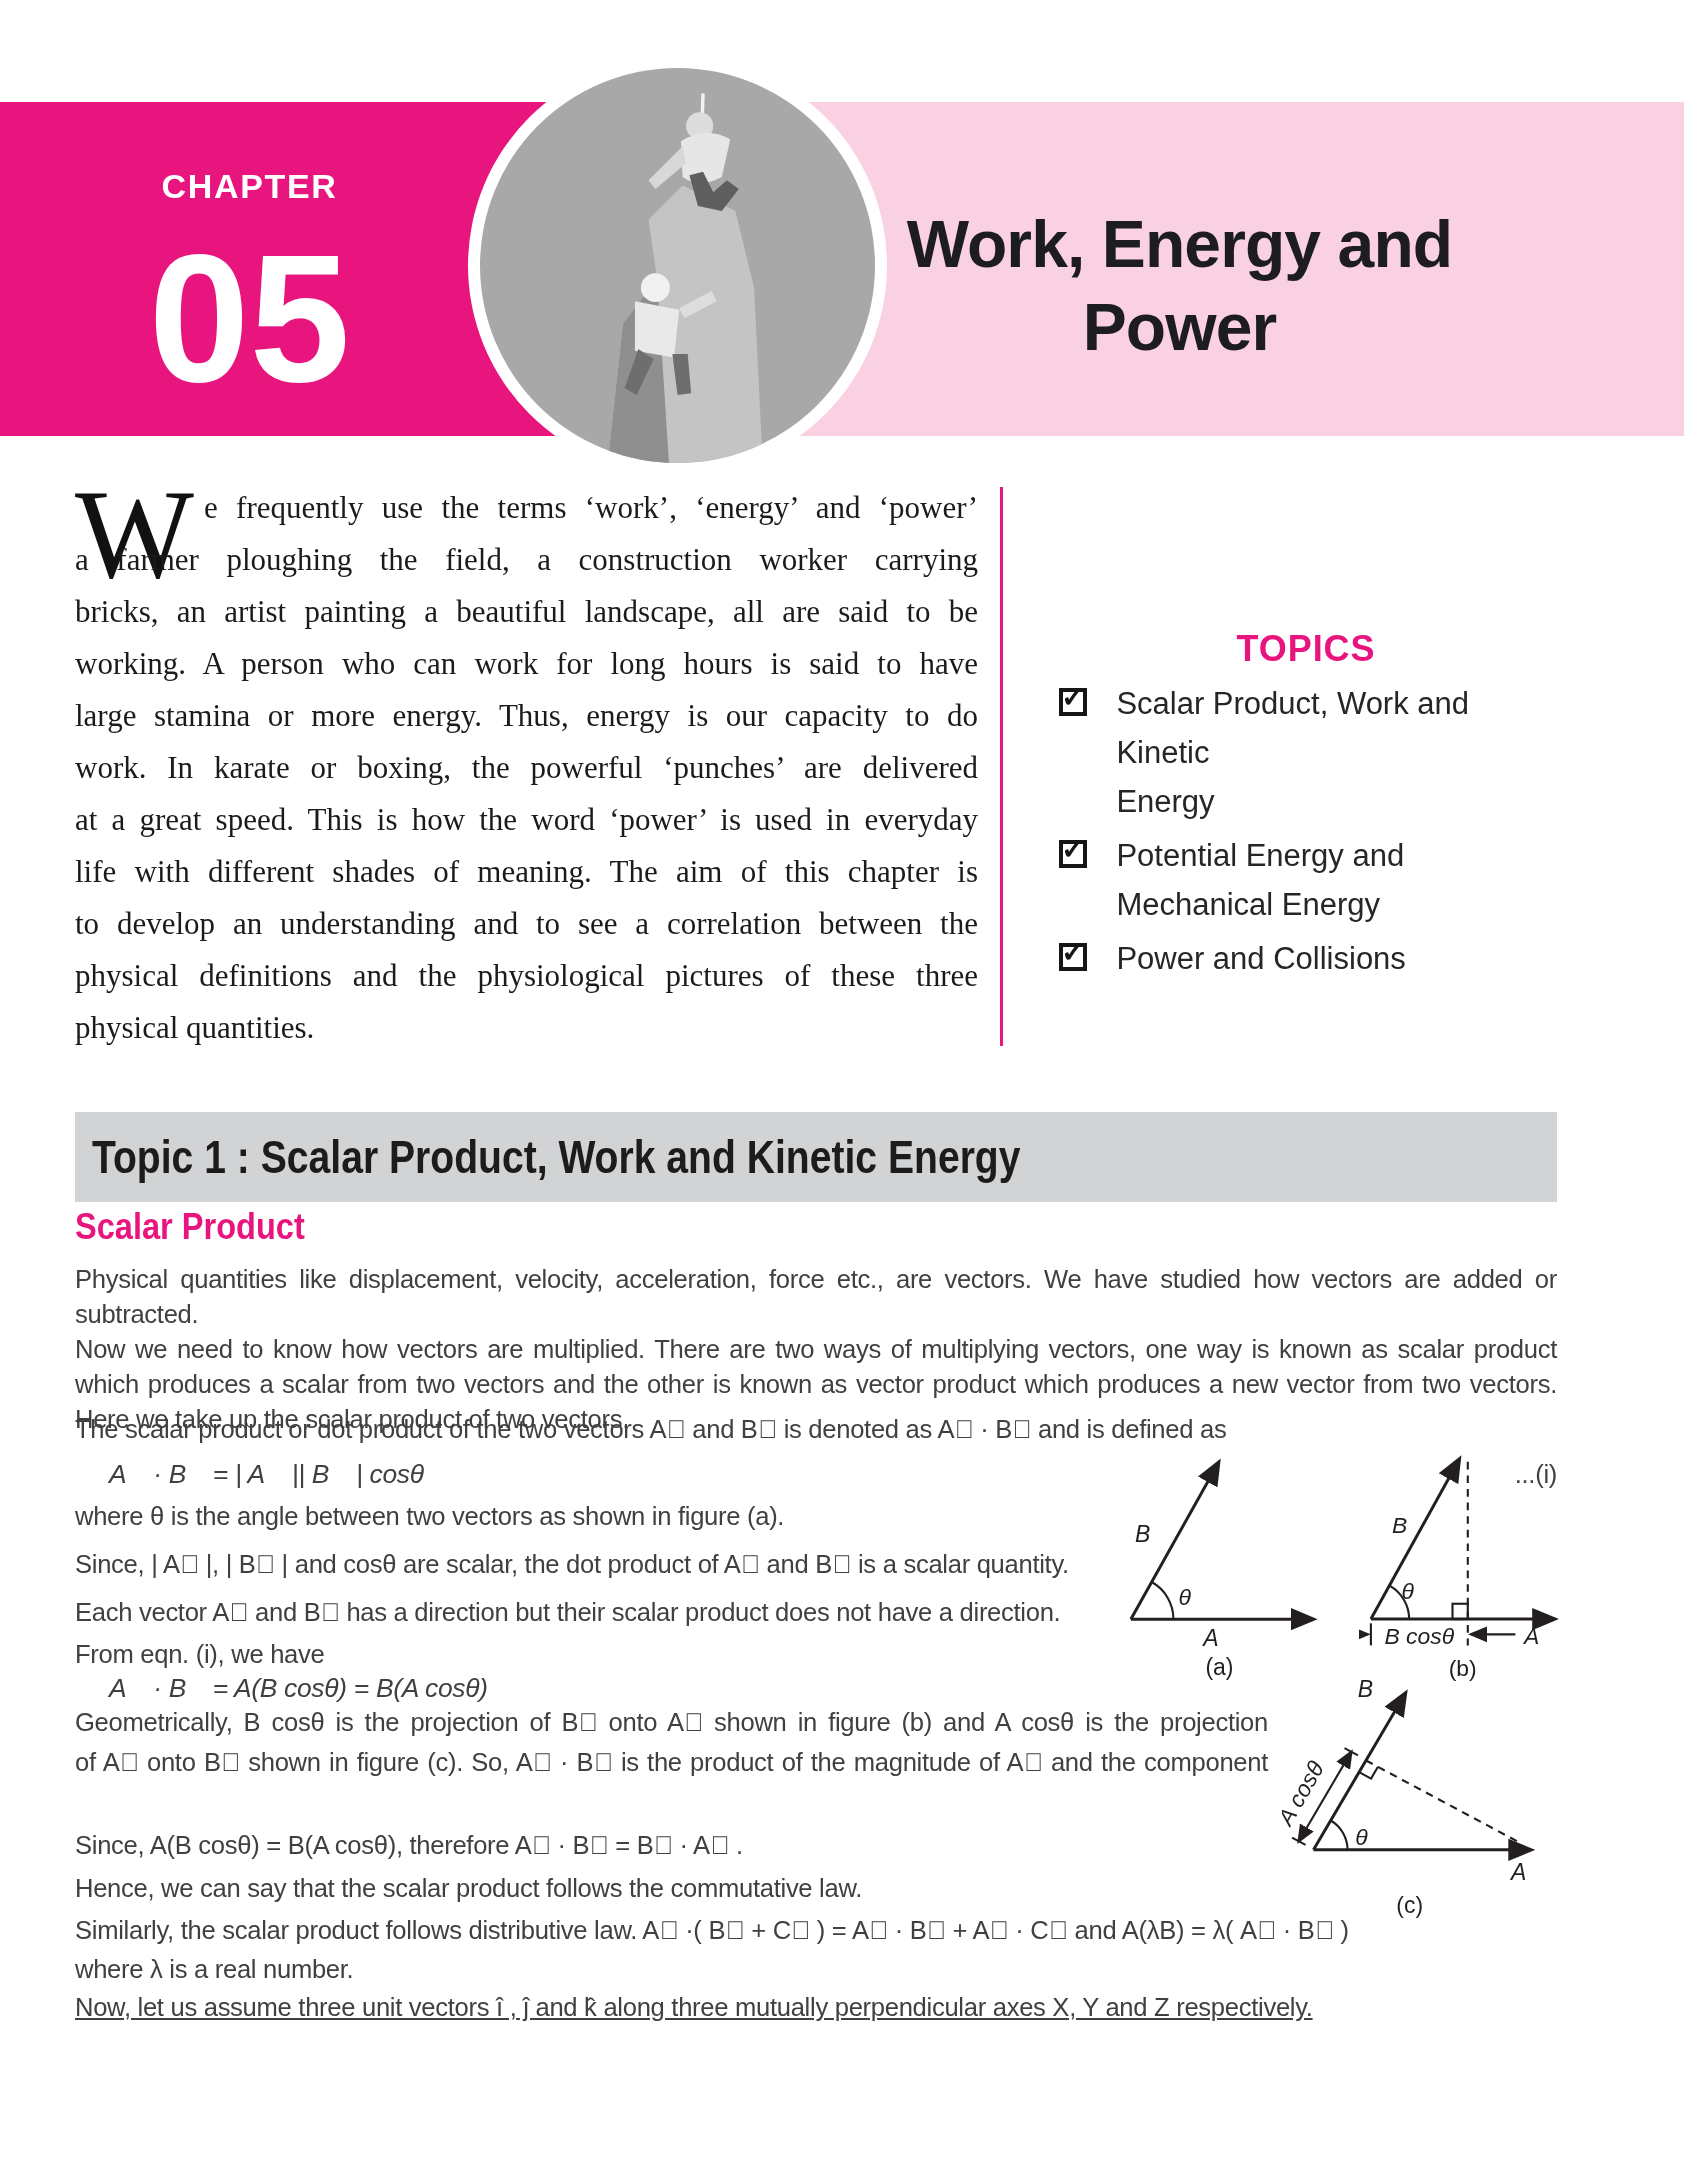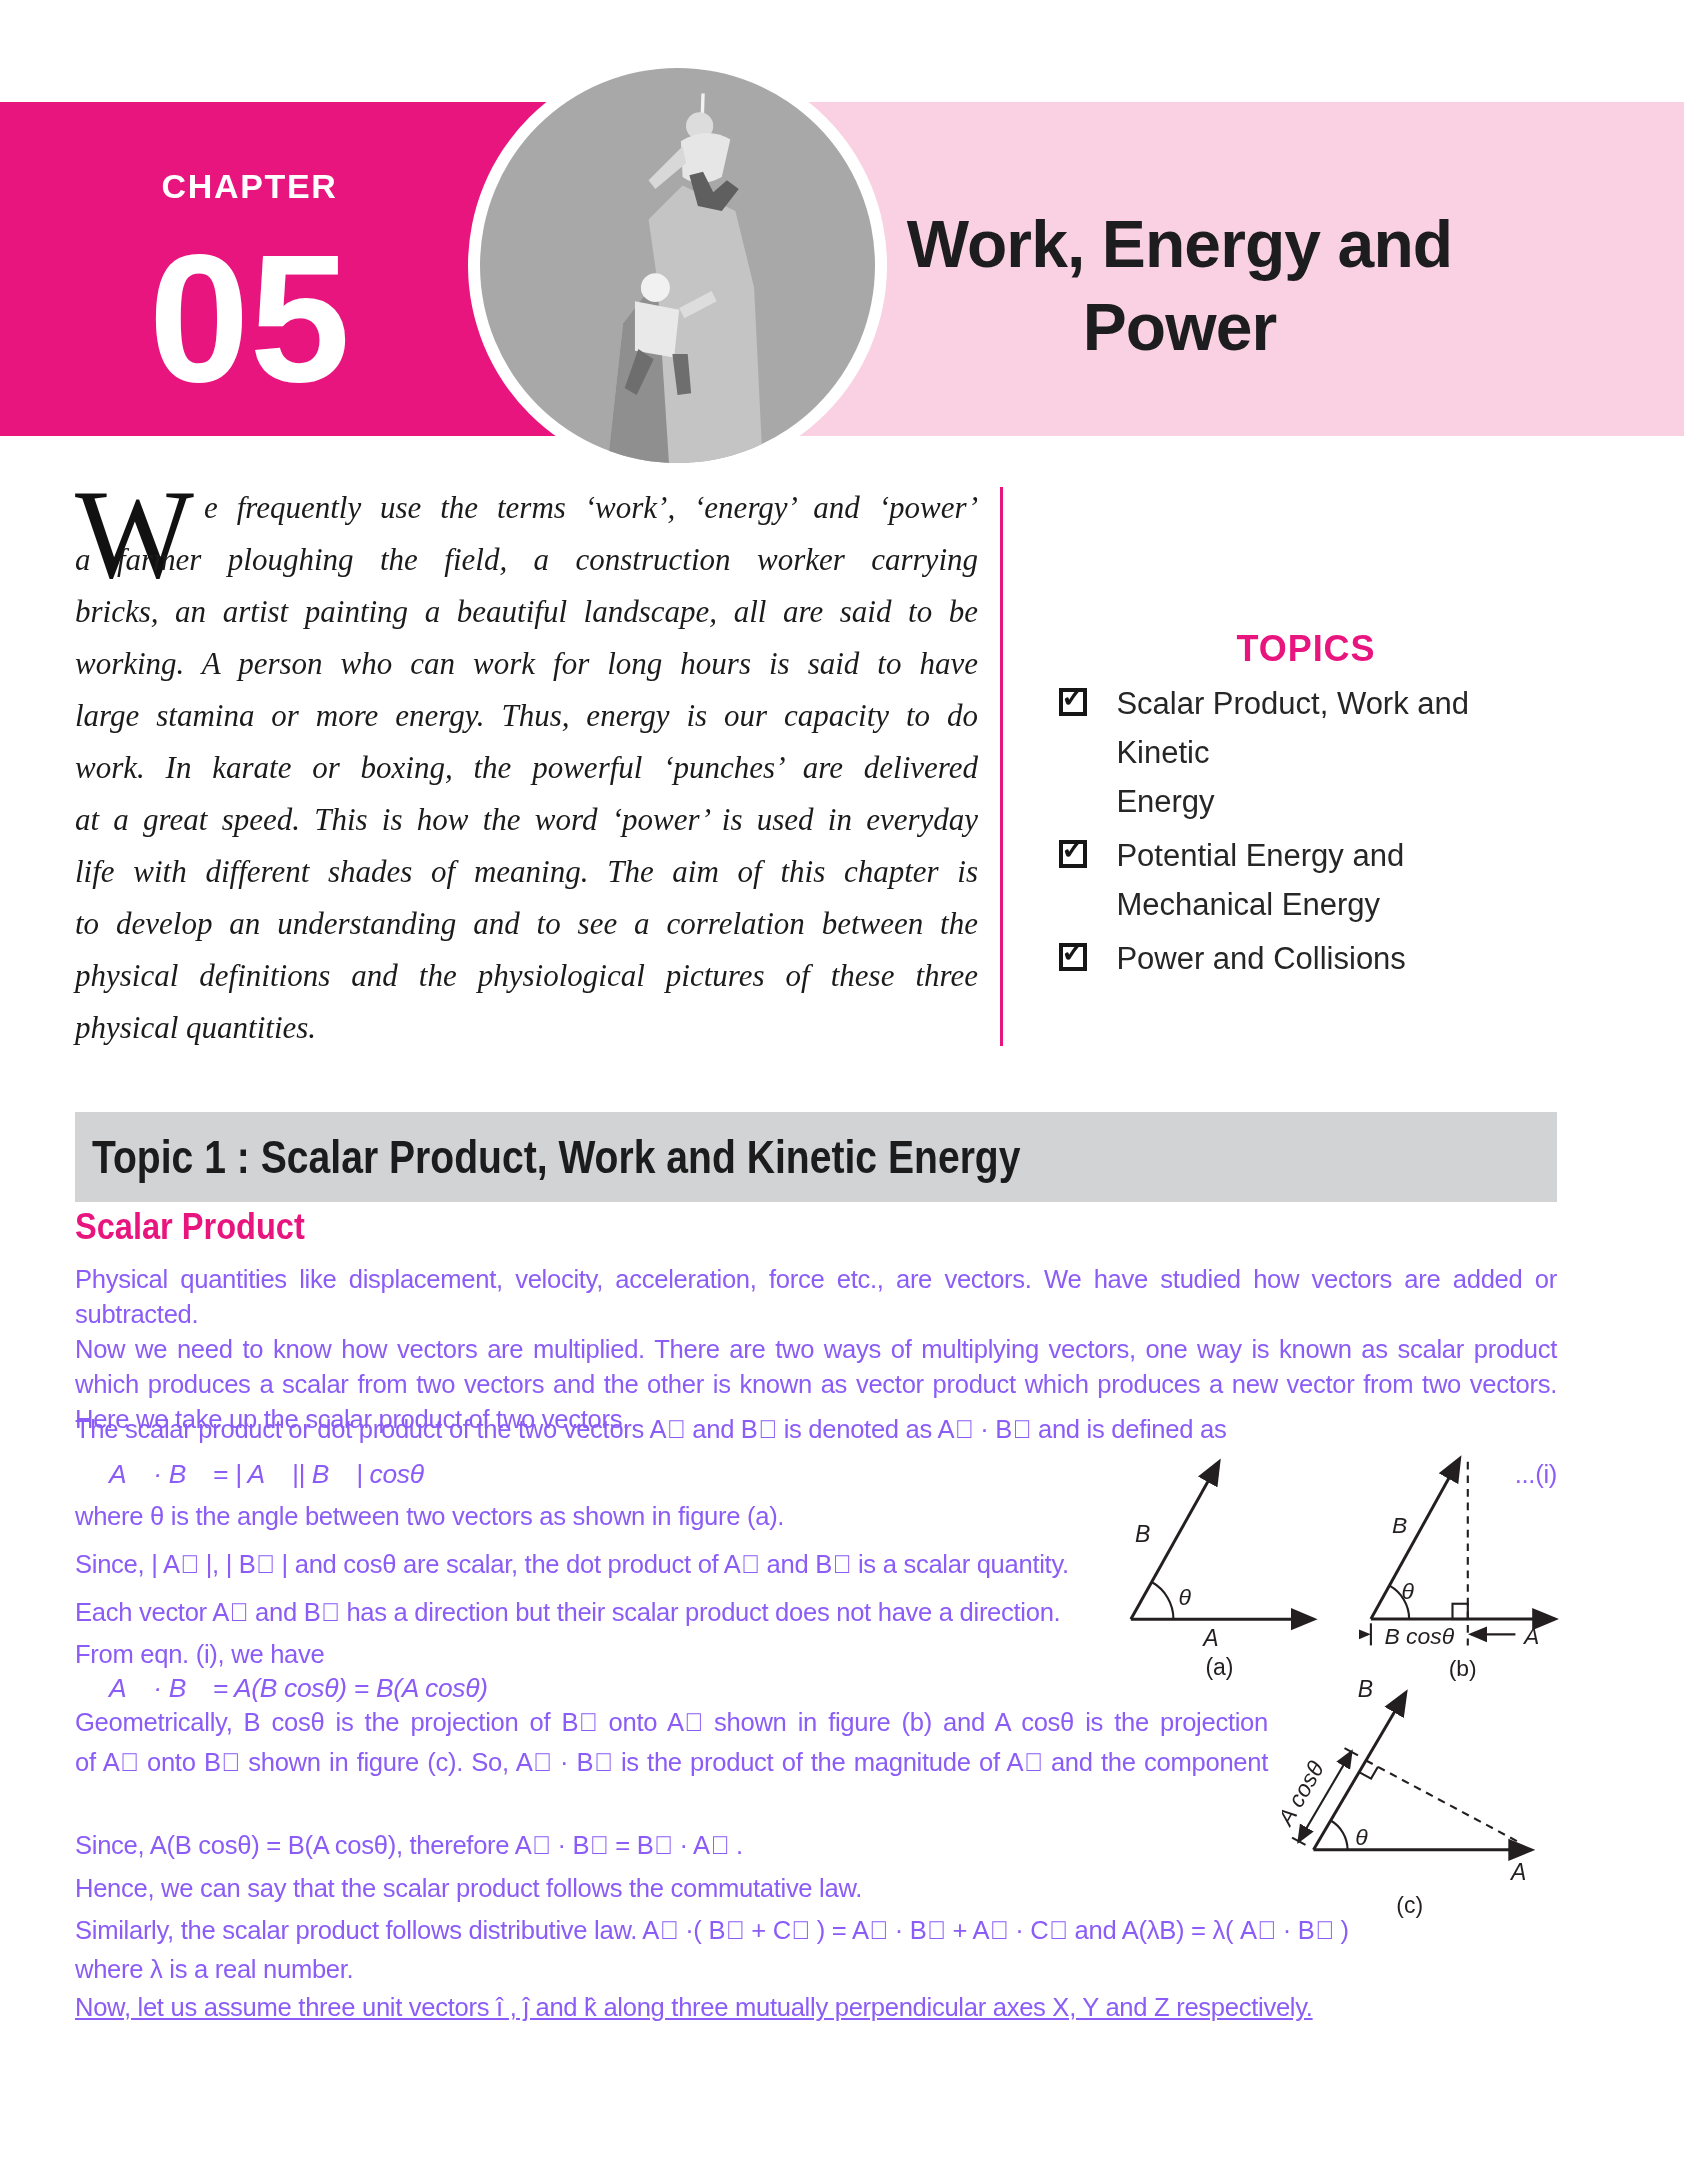--- a/index.html
+++ b/index.html
@@ -15,21 +15,21 @@
   .chapter-label{position:absolute;left:126px;top:167px;width:247px;text-align:center;
                  font-size:34px;font-weight:bold;letter-spacing:1.7px;color:#ffffff;}
   .chapter-num{position:absolute;left:126px;top:228px;width:247px;text-align:center;
                font-size:181px;line-height:1;font-weight:bold;color:#ffffff;}
   .title{position:absolute;left:839px;top:203px;width:681px;text-align:center;
          font-size:66px;font-weight:bold;line-height:83px;letter-spacing:-0.9px;color:#1d1d1f;}
 
   
   .intro{position:absolute;left:75px;top:482px;width:903px;
          font-family:"Liberation Serif",serif;font-size:31px;color:#1b1b1b;}
-  .intro .iline{line-height:52px;text-align:justify;text-align-last:justify;text-justify:inter-word;font-style:italic;}
+  .intro .iline{line-height:52px;text-align:justify;text-align-last:justify;text-justify:inter-word;}
   .intro .iline.last{text-align-last:left;}
   .intro .iline.indent{padding-left:129px;}
   .dropcap{position:absolute;left:75px;top:484px;font-family:"Liberation Serif",serif;
            font-size:126px;line-height:102px;color:#111111;}
 
   .divider{position:absolute;left:1000px;top:487px;width:3.4px;height:559px;background:#e9157f;}
 
   
   .topics{position:absolute;left:1059px;top:628px;width:494px;}
   .topics-title{text-align:center;font-size:36px;font-weight:bold;color:#e9157f;
@@ -41,21 +41,21 @@
   .topic-item .titext{margin-left:29px;font-size:31px;line-height:49px;color:#262626;}
 
   
   .topic-bar{position:absolute;left:75px;top:1112px;width:1482px;height:90px;background:#d2d3d5;
              display:flex;align-items:center;}
   .topic-bar .bar-text{font-size:46px;font-weight:bold;color:#1c1c1c;margin-left:17px;
              white-space:nowrap;transform:scaleX(0.85);transform-origin:0 50%;}
   .section-heading{position:absolute;left:75px;top:1206px;font-size:37px;font-weight:bold;color:#e9157f;
              white-space:nowrap;transform:scaleX(0.88);transform-origin:0 0;}
 
-  .body-text{position:absolute;left:75px;font-size:25.6px;line-height:35px;letter-spacing:-0.3px;color:#8b5cf6;}
+  .body-text{position:absolute;left:75px;font-size:25.6px;line-height:35px;letter-spacing:-0.3px;color:#404040;}
   .jline{text-align:justify;text-align-last:justify;text-justify:inter-word;}
   .nowrap{white-space:nowrap;}
   .eq{font-style:italic;font-size:26.4px;}
   #para1{top:1262px;width:1482px;}
   #line-denoted{top:1412px;}
   #eq-row1{top:1457px;width:1482px;display:flex;}
   #eq-row1 .eq{margin-left:34px;}
   #eq-row1 .eq-num{margin-left:auto;}
   #line-where{top:1499px;}
   #line-since{top:1547px;}

